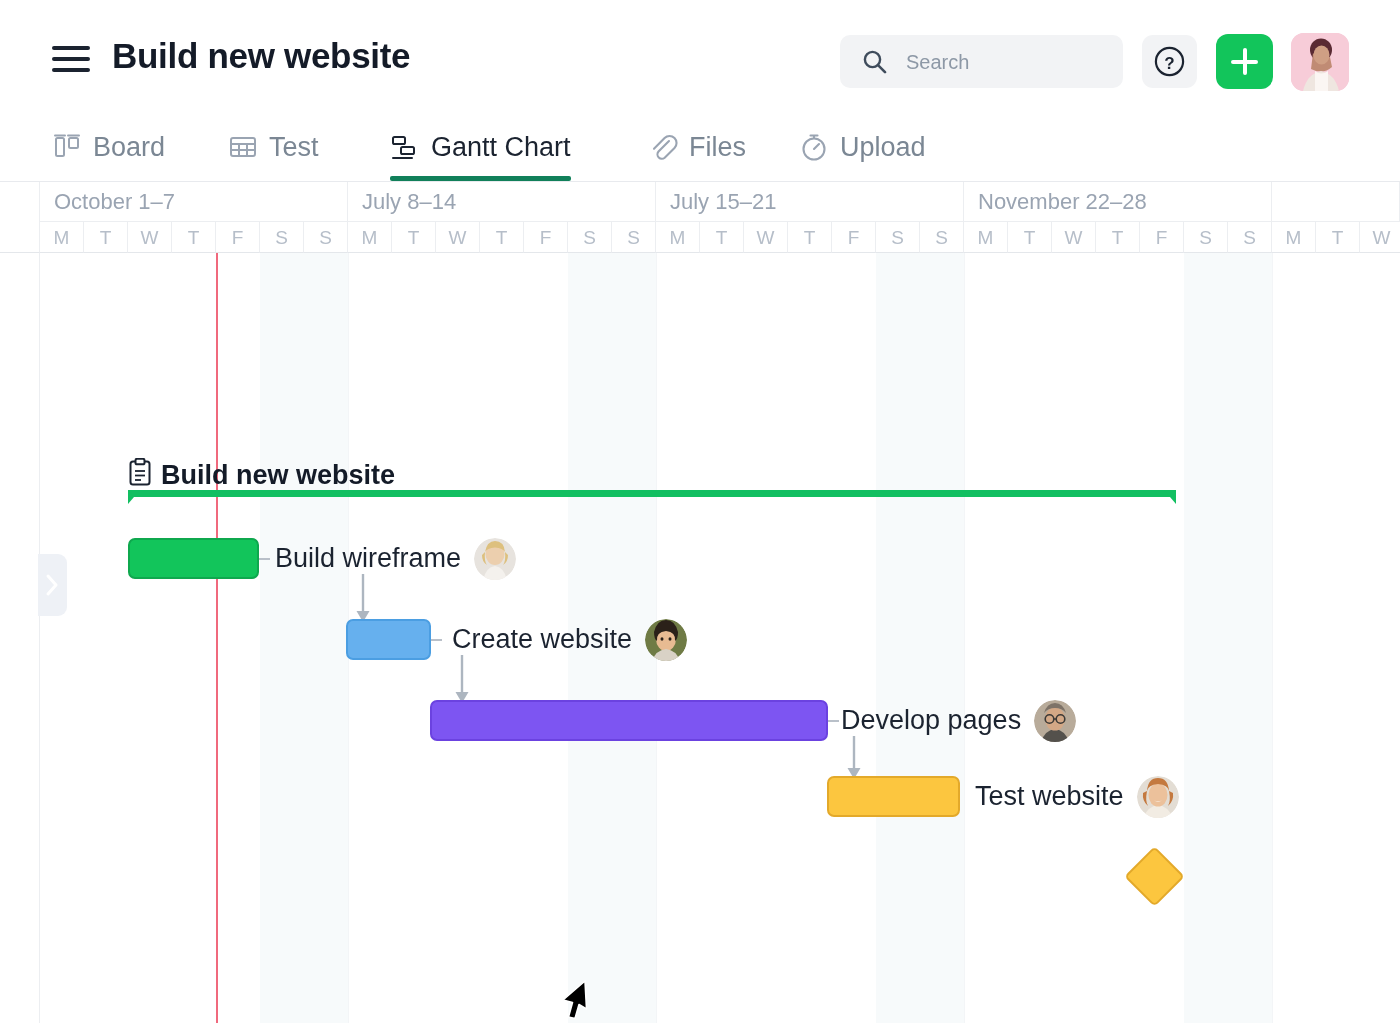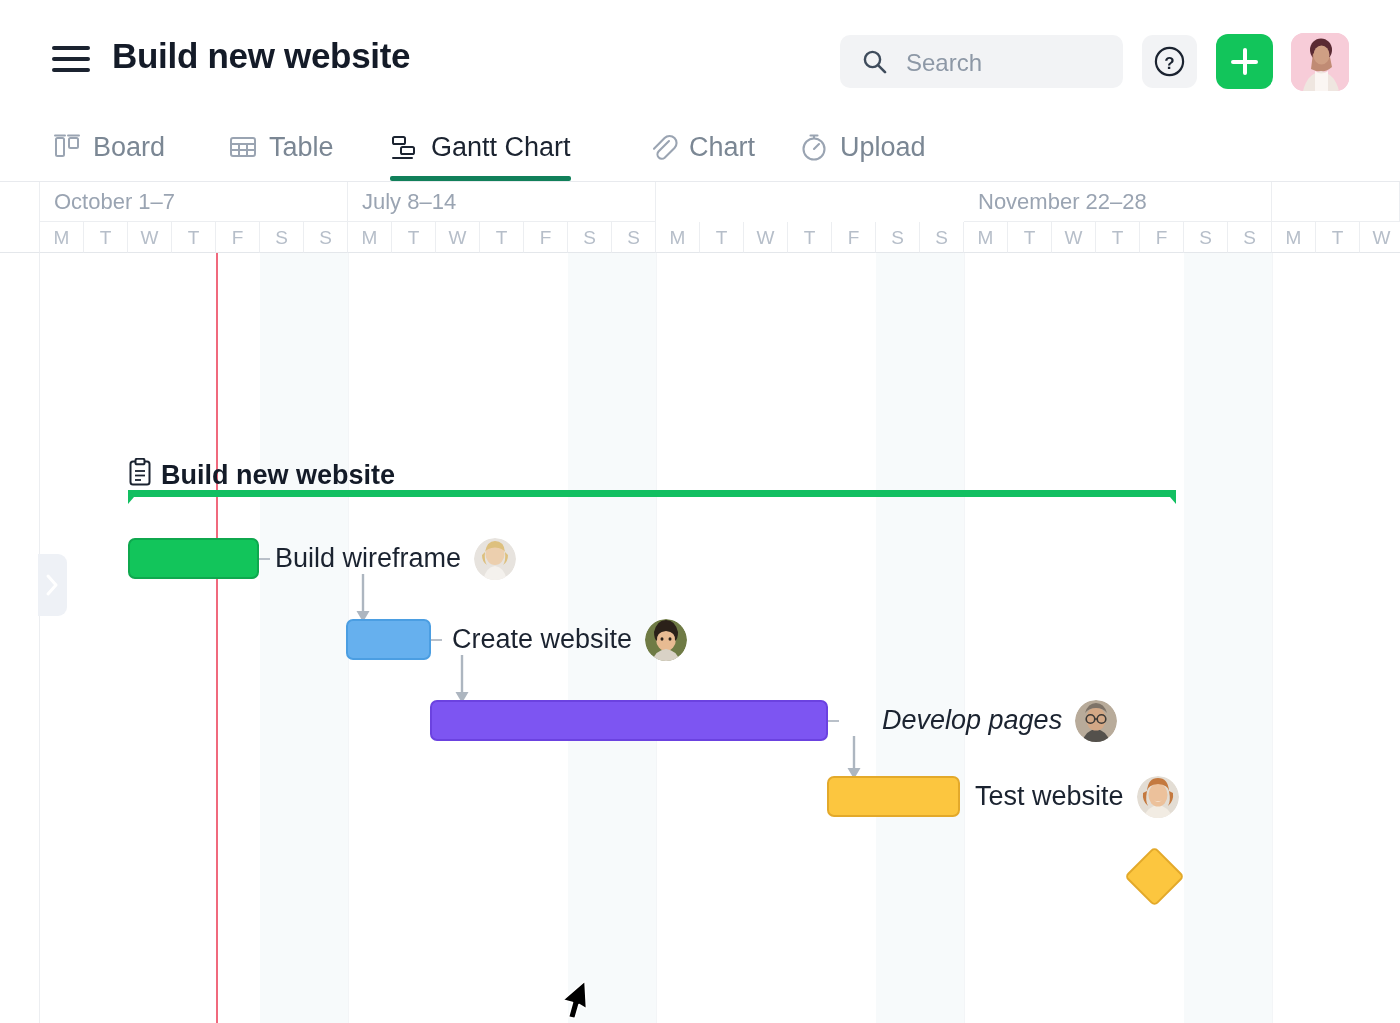--- a/index.html
+++ b/index.html
@@ -49,21 +49,21 @@
   }
   .search-icon {
     position: absolute; left: 22px; top: 14px;
     width: 25px; height: 25px;
   }
   .search-input {
     position: absolute; left: 64px; top: 0;
     width: 205px; height: 53px;
     border: none; outline: none; background: transparent;
     font-family: "Liberation Sans", sans-serif;
-    font-size: 24px; color: #3f4c5c;
+    font-size: 20px; color: #3f4c5c;
   }
   .search-input::placeholder { color: #8d98a6; }
 
   .help-btn {
     position: absolute; left: 1142px; top: 35px;
     width: 55px; height: 53px;
     background: #f2f3f5; border-radius: 11px;
     cursor: pointer;
   }
   .help-glyph {
@@ -300,21 +300,21 @@
     <div class="tab" style="left:228px;">
       <span class="tab-icon">
         <svg width="30" height="30" viewBox="0 0 30 30">
           <rect x="3" y="6" width="24" height="18" rx="2" fill="none" stroke="#9aa4b2" stroke-width="2"></rect>
           <line x1="3" y1="12" x2="27" y2="12" stroke="#9aa4b2" stroke-width="2"></line>
           <line x1="3" y1="18" x2="27" y2="18" stroke="#9aa4b2" stroke-width="2"></line>
           <line x1="11" y1="12" x2="11" y2="24" stroke="#9aa4b2" stroke-width="2"></line>
           <line x1="19" y1="12" x2="19" y2="24" stroke="#9aa4b2" stroke-width="2"></line>
         </svg>
       </span>
-      <span>Table</span>
+      <span>Test</span>
     </div>
 
     <div class="tab active" style="left:390px;">
       <span class="tab-icon">
         <svg width="30" height="30" viewBox="0 0 30 30">
           <rect x="3" y="5" width="12" height="7" rx="1.6" fill="none" stroke="#1b2330" stroke-width="2"></rect>
           <rect x="11" y="15" width="13" height="7" rx="1.6" fill="none" stroke="#1b2330" stroke-width="2"></rect>
           <line x1="3" y1="26" x2="22" y2="26" stroke="#1b2330" stroke-width="2" stroke-linecap="round"></line>
         </svg>
       </span>
@@ -322,21 +322,21 @@
       <span class="t-underline"></span>
     </div>
 
     <div class="tab" style="left:648px;">
       <span class="tab-icon">
         <svg width="30" height="30" viewBox="0 0 30 30">
           <path d="M21 9 l-10.5 10.5 a4.4 4.4 0 0 0 6.2 6.2 L26.5 16
                    a7 7 0 0 0 -9.9 -9.9 L6 16.8" fill="none" stroke="#9aa4b2" stroke-width="2.1" stroke-linecap="round"></path>
         </svg>
       </span>
-      <span>Chart</span>
+      <span>Files</span>
     </div>
 
     <div class="tab" style="left:799px;">
       <span class="tab-icon">
         <svg width="30" height="30" viewBox="0 0 30 30">
           <circle cx="15" cy="17" r="10.5" fill="none" stroke="#9aa4b2" stroke-width="2.1"></circle>
           <line x1="11.5" y1="3.5" x2="18.5" y2="3.5" stroke="#9aa4b2" stroke-width="2.1" stroke-linecap="round"></line>
           <line x1="15" y1="3.5" x2="15" y2="6.5" stroke="#9aa4b2" stroke-width="2.1"></line>
           <line x1="15" y1="17" x2="20" y2="12" stroke="#9aa4b2" stroke-width="2.1" stroke-linecap="round"></line>
         </svg>
@@ -360,20 +360,21 @@
       <div class="col-line" style="left:964px;"></div>
       <div class="col-line" style="left:1272px;"></div>
 
       <div class="gutter-col"></div>
       <div class="today-line" style="left:216px;"></div>
     </div>
 
     <div class="week-row">
       <div class="week-cell" style="left:40px;width:308px;">October 1–7</div>
       <div class="week-cell" style="left:348px;width:308px;">July 8–14</div>
+      <div class="week-cell" style="left:656px;width:308px;">July 15–21</div>
       <div class="week-cell" style="left:964px;width:308px;">November 22–28</div>
       <div class="week-cell" style="left:1272px;width:128px;"></div>
     </div>
 
     <div class="day-row">
       <div class="day-cell" style="left:40px;width:44px;">M</div>
       <div class="day-cell" style="left:84px;width:44px;">T</div>
       <div class="day-cell" style="left:128px;width:44px;">W</div>
       <div class="day-cell" style="left:172px;width:44px;">T</div>
       <div class="day-cell" style="left:216px;width:44px;">F</div>
@@ -482,21 +483,21 @@
           <path d="M9 13 q3 -12 12 -12 q9 0 12 12 q0 7 -3 9 q1 -9 -9 -10 q-10 1 -9 10 q-3 -2 -3 -9 z" fill="#2b2119"></path>
           <path d="M7 42 q4 -11 14 -12 q10 1 14 12 z" fill="#d9d2c6"></path>
           <ellipse cx="17" cy="20" rx="1.5" ry="1.7" fill="#2b2119"></ellipse>
           <ellipse cx="25" cy="20" rx="1.5" ry="1.7" fill="#2b2119"></ellipse>
         </svg>
       </span>
     </div>
 
     <div class="task-bar" style="left:430px;top:518px;width:398px;height:41px;background:#7d55f2;border:2px solid #6b42e0;"></div>
     <div class="task-stub" style="left:828px;top:538px;"></div>
-    <div class="task-label" style="left:882px;top:518px;height:41px;font-style:italic;">
+    <div class="task-label" style="left:841px;top:518px;height:41px;">
       <span>Develop pages</span>
       <span class="avatar">
         <svg width="42" height="42" viewBox="0 0 42 42">
           <circle cx="21" cy="21" r="21" fill="#b8ab9a"></circle>
           <path d="M7 42 q4 -12 14 -13 q10 1 14 13 z" fill="#54514c"></path>
           <ellipse cx="21" cy="19" rx="10" ry="11.5" fill="#d3a886"></ellipse>
           <path d="M10 13 q3 -10 11 -10 q8 0 11 10 q-4 -5 -11 -5 q-7 0 -11 5 z" fill="#7e7368"></path>
           <circle cx="15.5" cy="19" r="4.3" fill="none" stroke="#3c3a37" stroke-width="1.6"></circle>
           <circle cx="26.5" cy="19" r="4.3" fill="none" stroke="#3c3a37" stroke-width="1.6"></circle>
           <line x1="19.8" y1="19" x2="22.2" y2="19" stroke="#3c3a37" stroke-width="1.6"></line>

